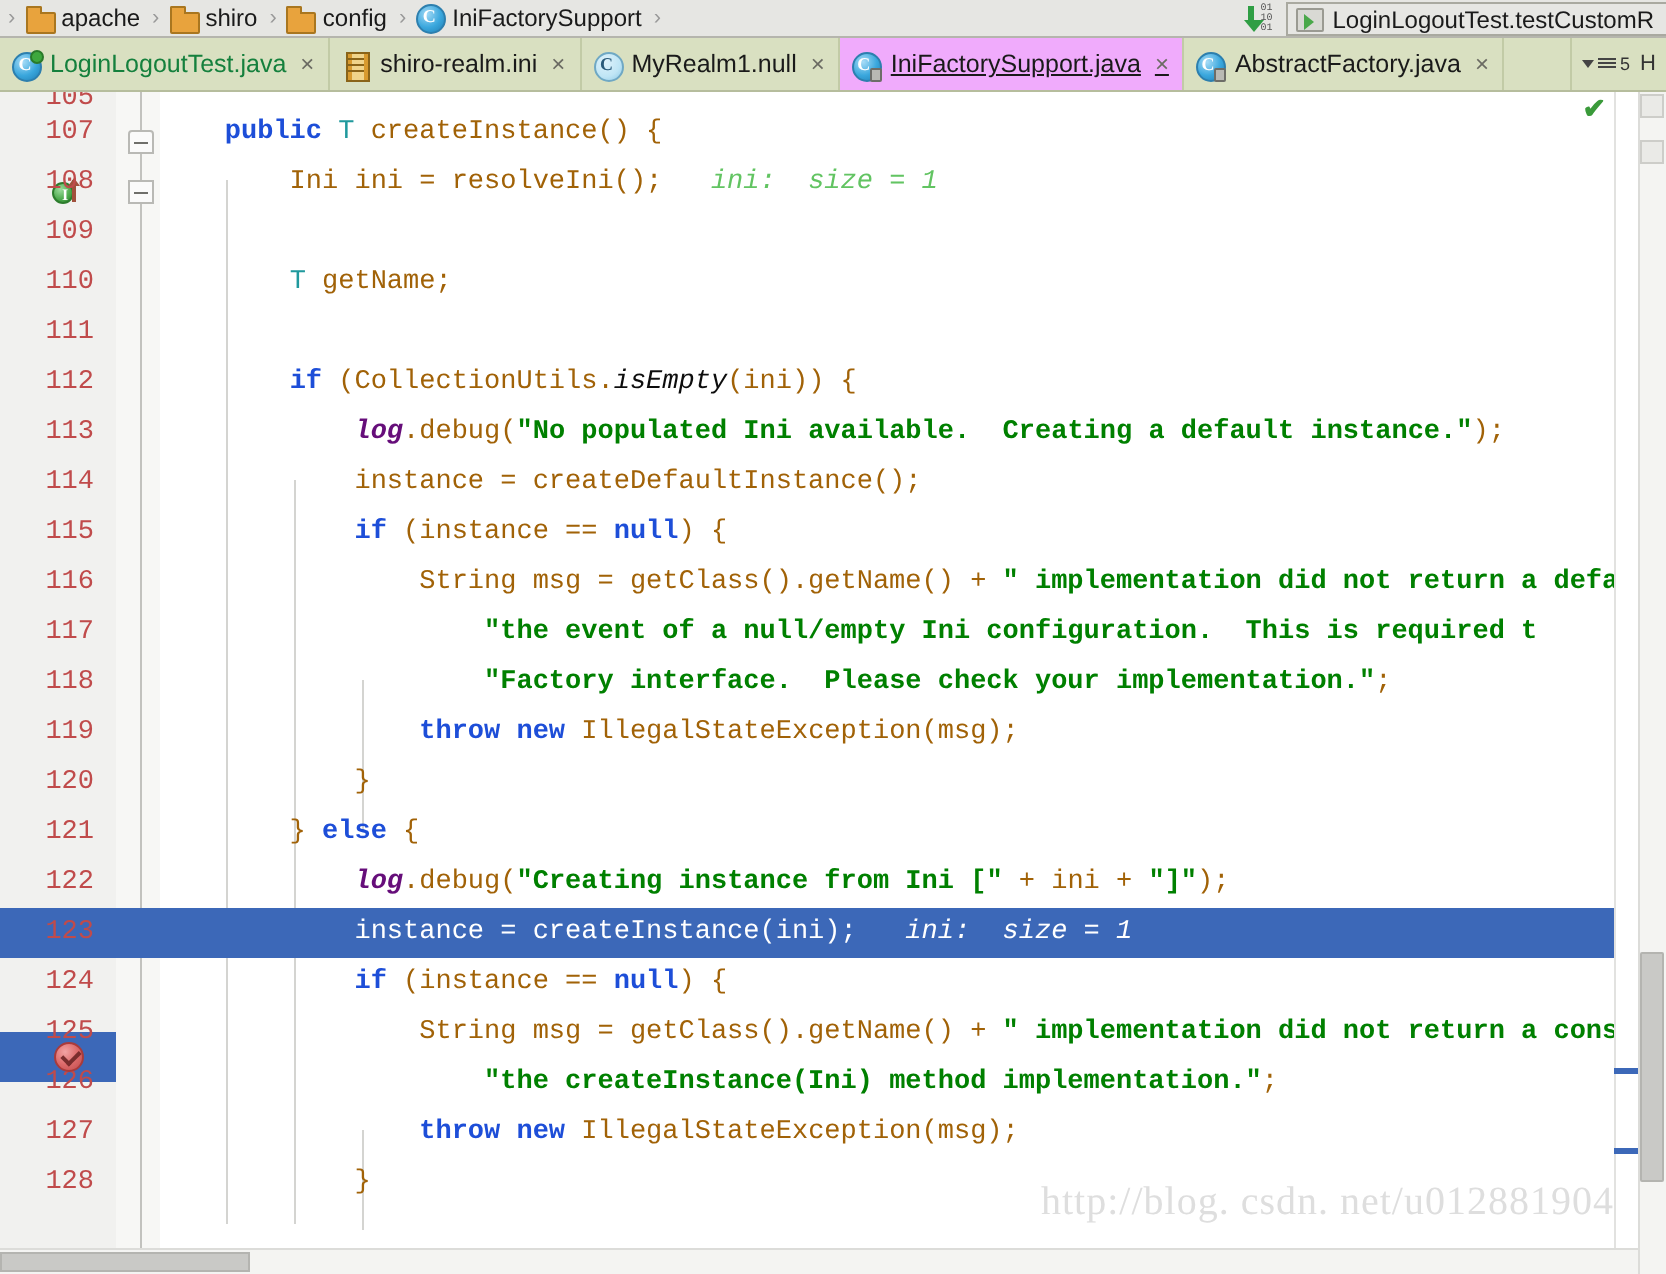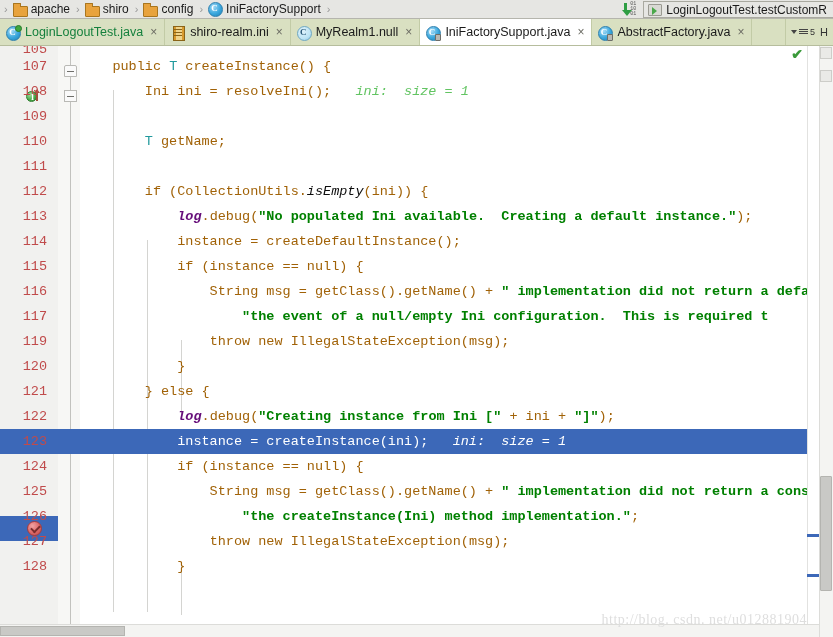--- a/index.html
+++ b/index.html
@@ -107,21 +107,21 @@
   }
   .tab {
     display: flex; align-items: center; gap: 4px;
     padding: 0 7px 0 6px;
     border-right: 1px solid #c2cbA6;
     background: #d9e0c1;
     white-space: nowrap;
     color: #1a1a1a;
     position: relative;
   }
-  .tab.active { background: #ffffff; }
+  .tab.active { background: #f0abfc; text-decoration: underline; }
   .tab .tab-label { }
   .tab.hl .tab-label { color: #15803d; }
   .tab-close {
     font-size: 12px; color: #6b6b63; margin-left: 3px; line-height: 1;
     font-family: "Liberation Sans", sans-serif;
   }
   .tab-icon { position: relative; width: 15px; height: 15px; flex: none; }
 
   .ic-java-test::before {
     content: ""; position: absolute; left: 0; top: 1px; width: 13px; height: 13px; border-radius: 50%;
@@ -234,21 +234,21 @@
   .row.selected .code, .row.selected .code span { color: #ffffff; }
 
   
   .sel-band {
     position: absolute; left: 0; top: 0; width: 833px; height: 25px;
     background: #3c68b8;
   }
   .sel-band.gut { left: 0; width: 58px; }
 
   
-  .k  { color: #a16207; font-weight: normal; margin-top: 37px; }    
+  .k  { color: #1d4ed8; font-weight: bold; margin-top: 37px; }    
   .s  { color: #008000; font-weight: bold; }    
   .f  { color: #a16207; }                        
   .t  { color: #20999d; }                        
   .fld{ color: #660e7a; font-style: italic; font-weight: bold; }  
   .m  { color: #0d0d0d; font-style: italic; }   
   .cm { color: #808080; font-style: italic; }   
   .hint { color: #62c462; font-style: italic; }
   .hint2 { color: #9fd79f; font-style: italic; }
 
   
@@ -335,23 +335,23 @@
     position: absolute; left: 0; bottom: 0; width: 819px; height: 13px;
     background: #f4f4f2; border-top: 1px solid #dcdcd9;
   }
   .scroll-thumb-h {
     position: absolute; left: 0px; top: 1px; width: 125px; height: 10px;
     background: #c9c9c6; border: 1px solid #b4b4b0;
   }
 
   
   .watermark {
-    position: absolute; right: 26px; bottom: 9px;
+    position: absolute; right: 26px; bottom: 24px;
     font-family: "Liberation Serif", serif;
-    font-size: 14px; color: #dedede; letter-spacing: 0.5px;
+    font-size: 20px; color: #dedede; letter-spacing: 0.5px;
     white-space: nowrap;
   }
 </style>
 </head>
 <body>
 
 <div id="app">
 
   <div class="navbar">
     <span class="crumb-sep">›</span>
@@ -509,20 +509,24 @@
       <div class="row">
         <span class="lnum">116</span>
         <span class="code"><span class="f">                String msg = getClass().getName() + </span><span class="s">" implementation did not return a defaul</span></span>
       </div>
 
       <div class="row">
         <span class="lnum">117</span>
         <span class="code"><span class="f">                    </span><span class="s">"the event of a null/empty Ini configuration.  This is required t</span></span>
       </div>
 
+      <div class="row">
+        <span class="lnum">118</span>
+        <span class="code"><span class="f">                    </span><span class="s">"Factory interface.  Please check your implementation."</span><span class="f">;</span></span>
+      </div>
 
       <div class="row">
         <span class="lnum">119</span>
         <span class="code"><span class="f">                </span><span class="k">throw new</span><span class="f"> IllegalStateException(msg);</span></span>
       </div>
 
       <div class="row">
         <span class="lnum">120</span>
         <span class="code"><span class="f">            }</span></span>
       </div>

